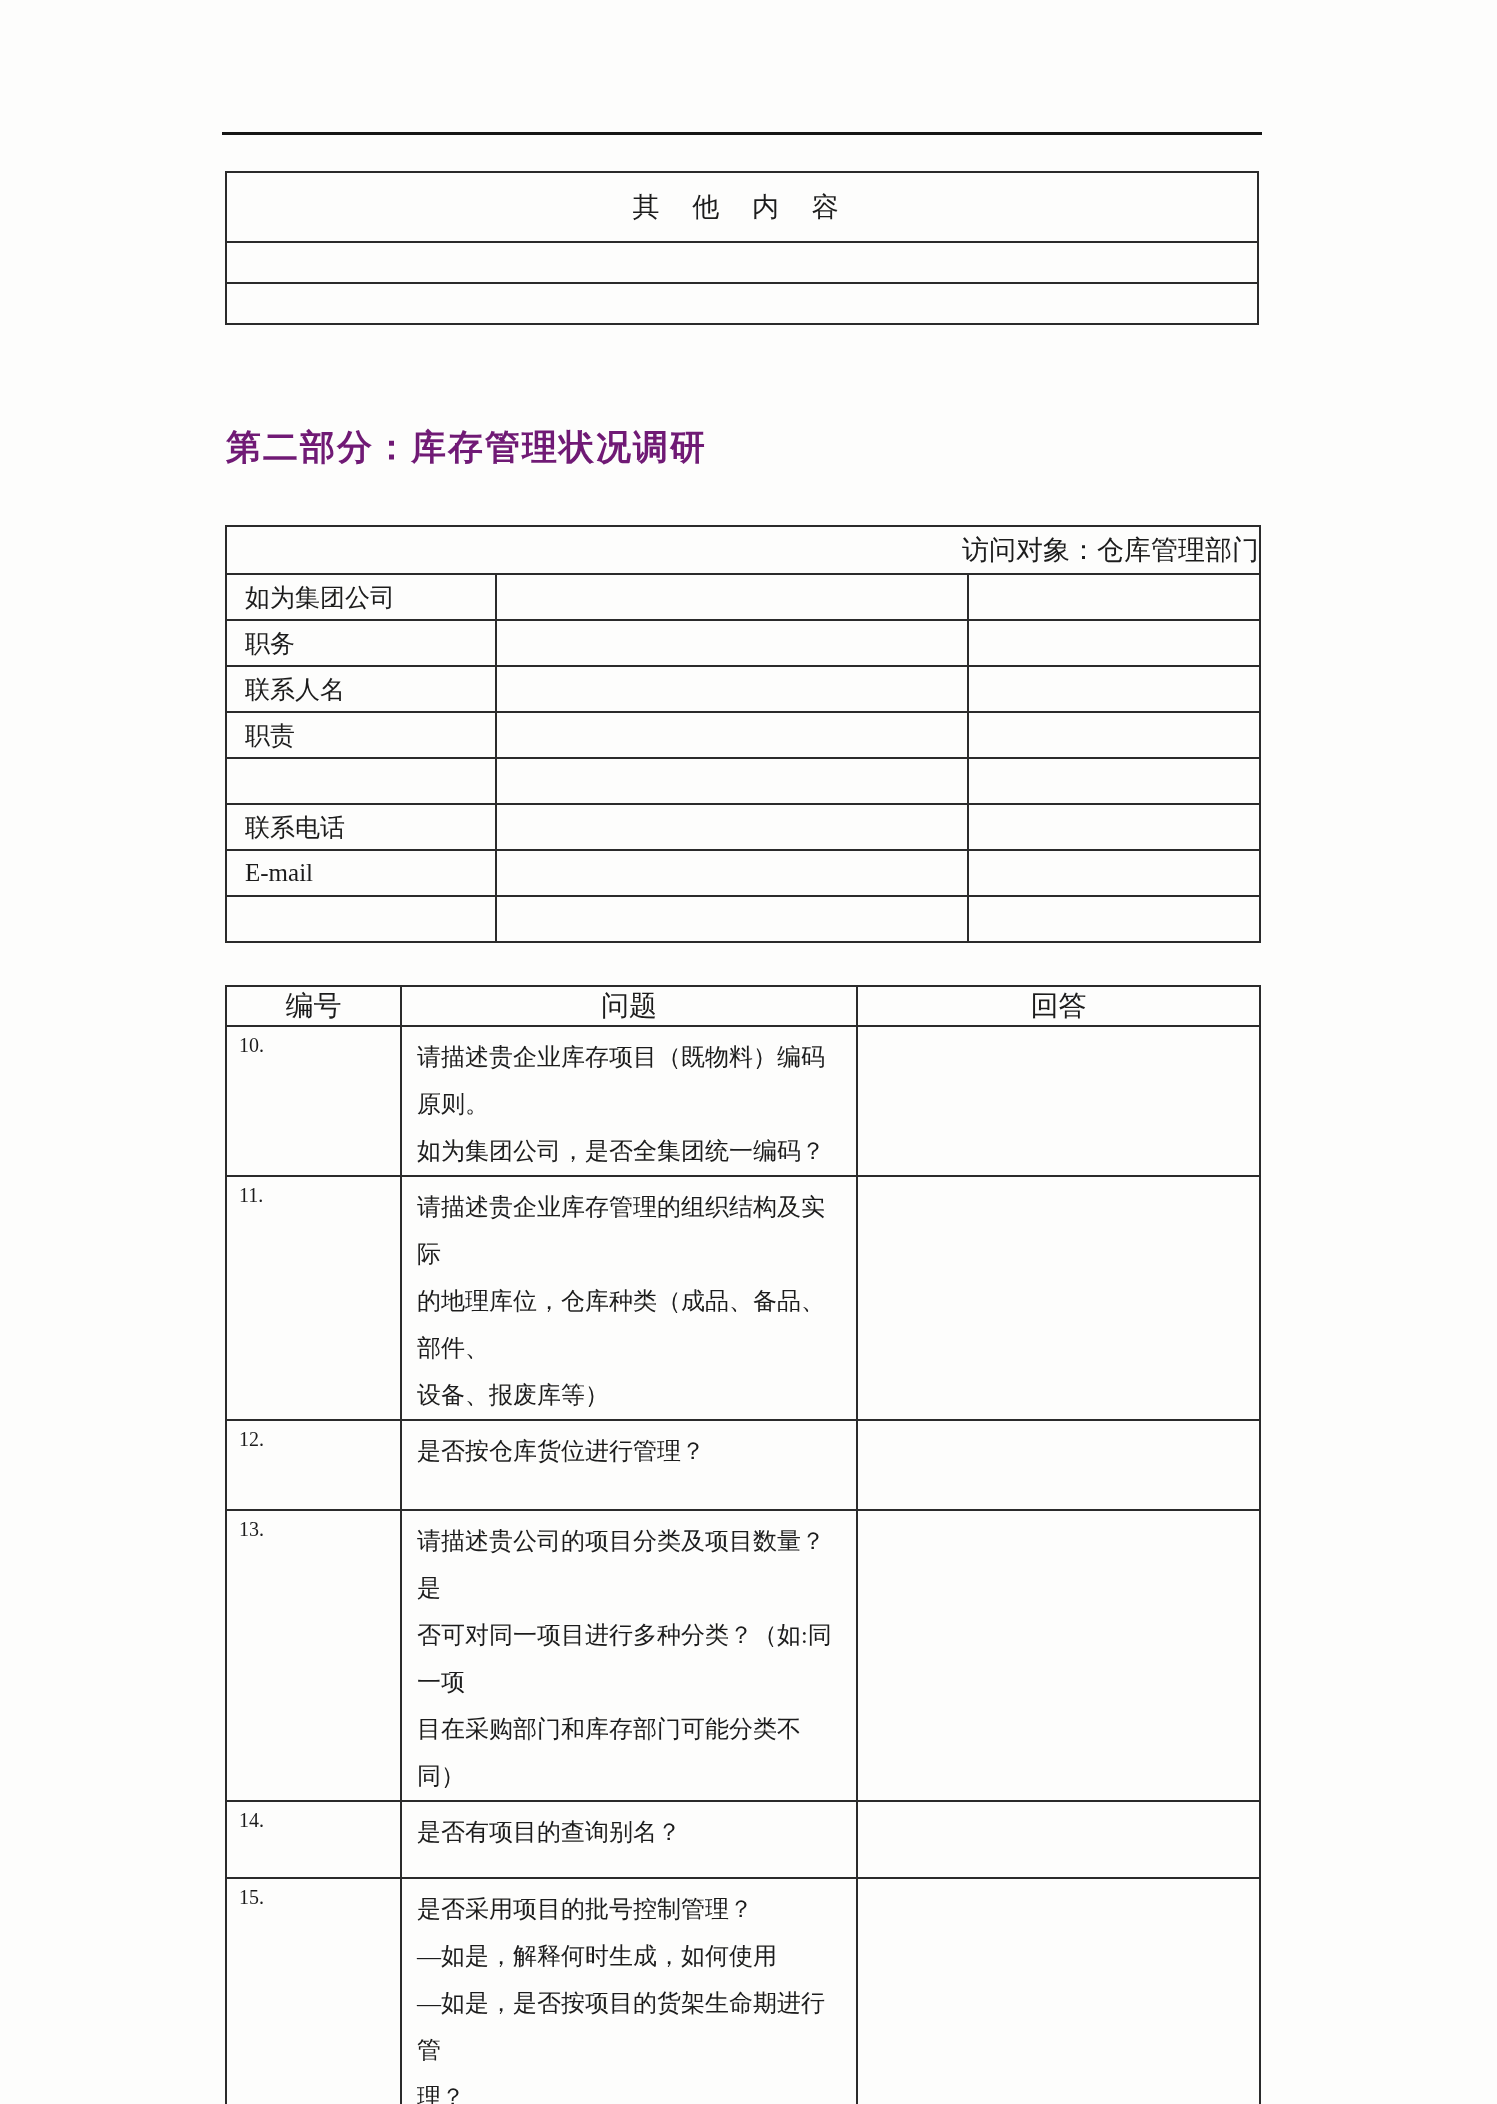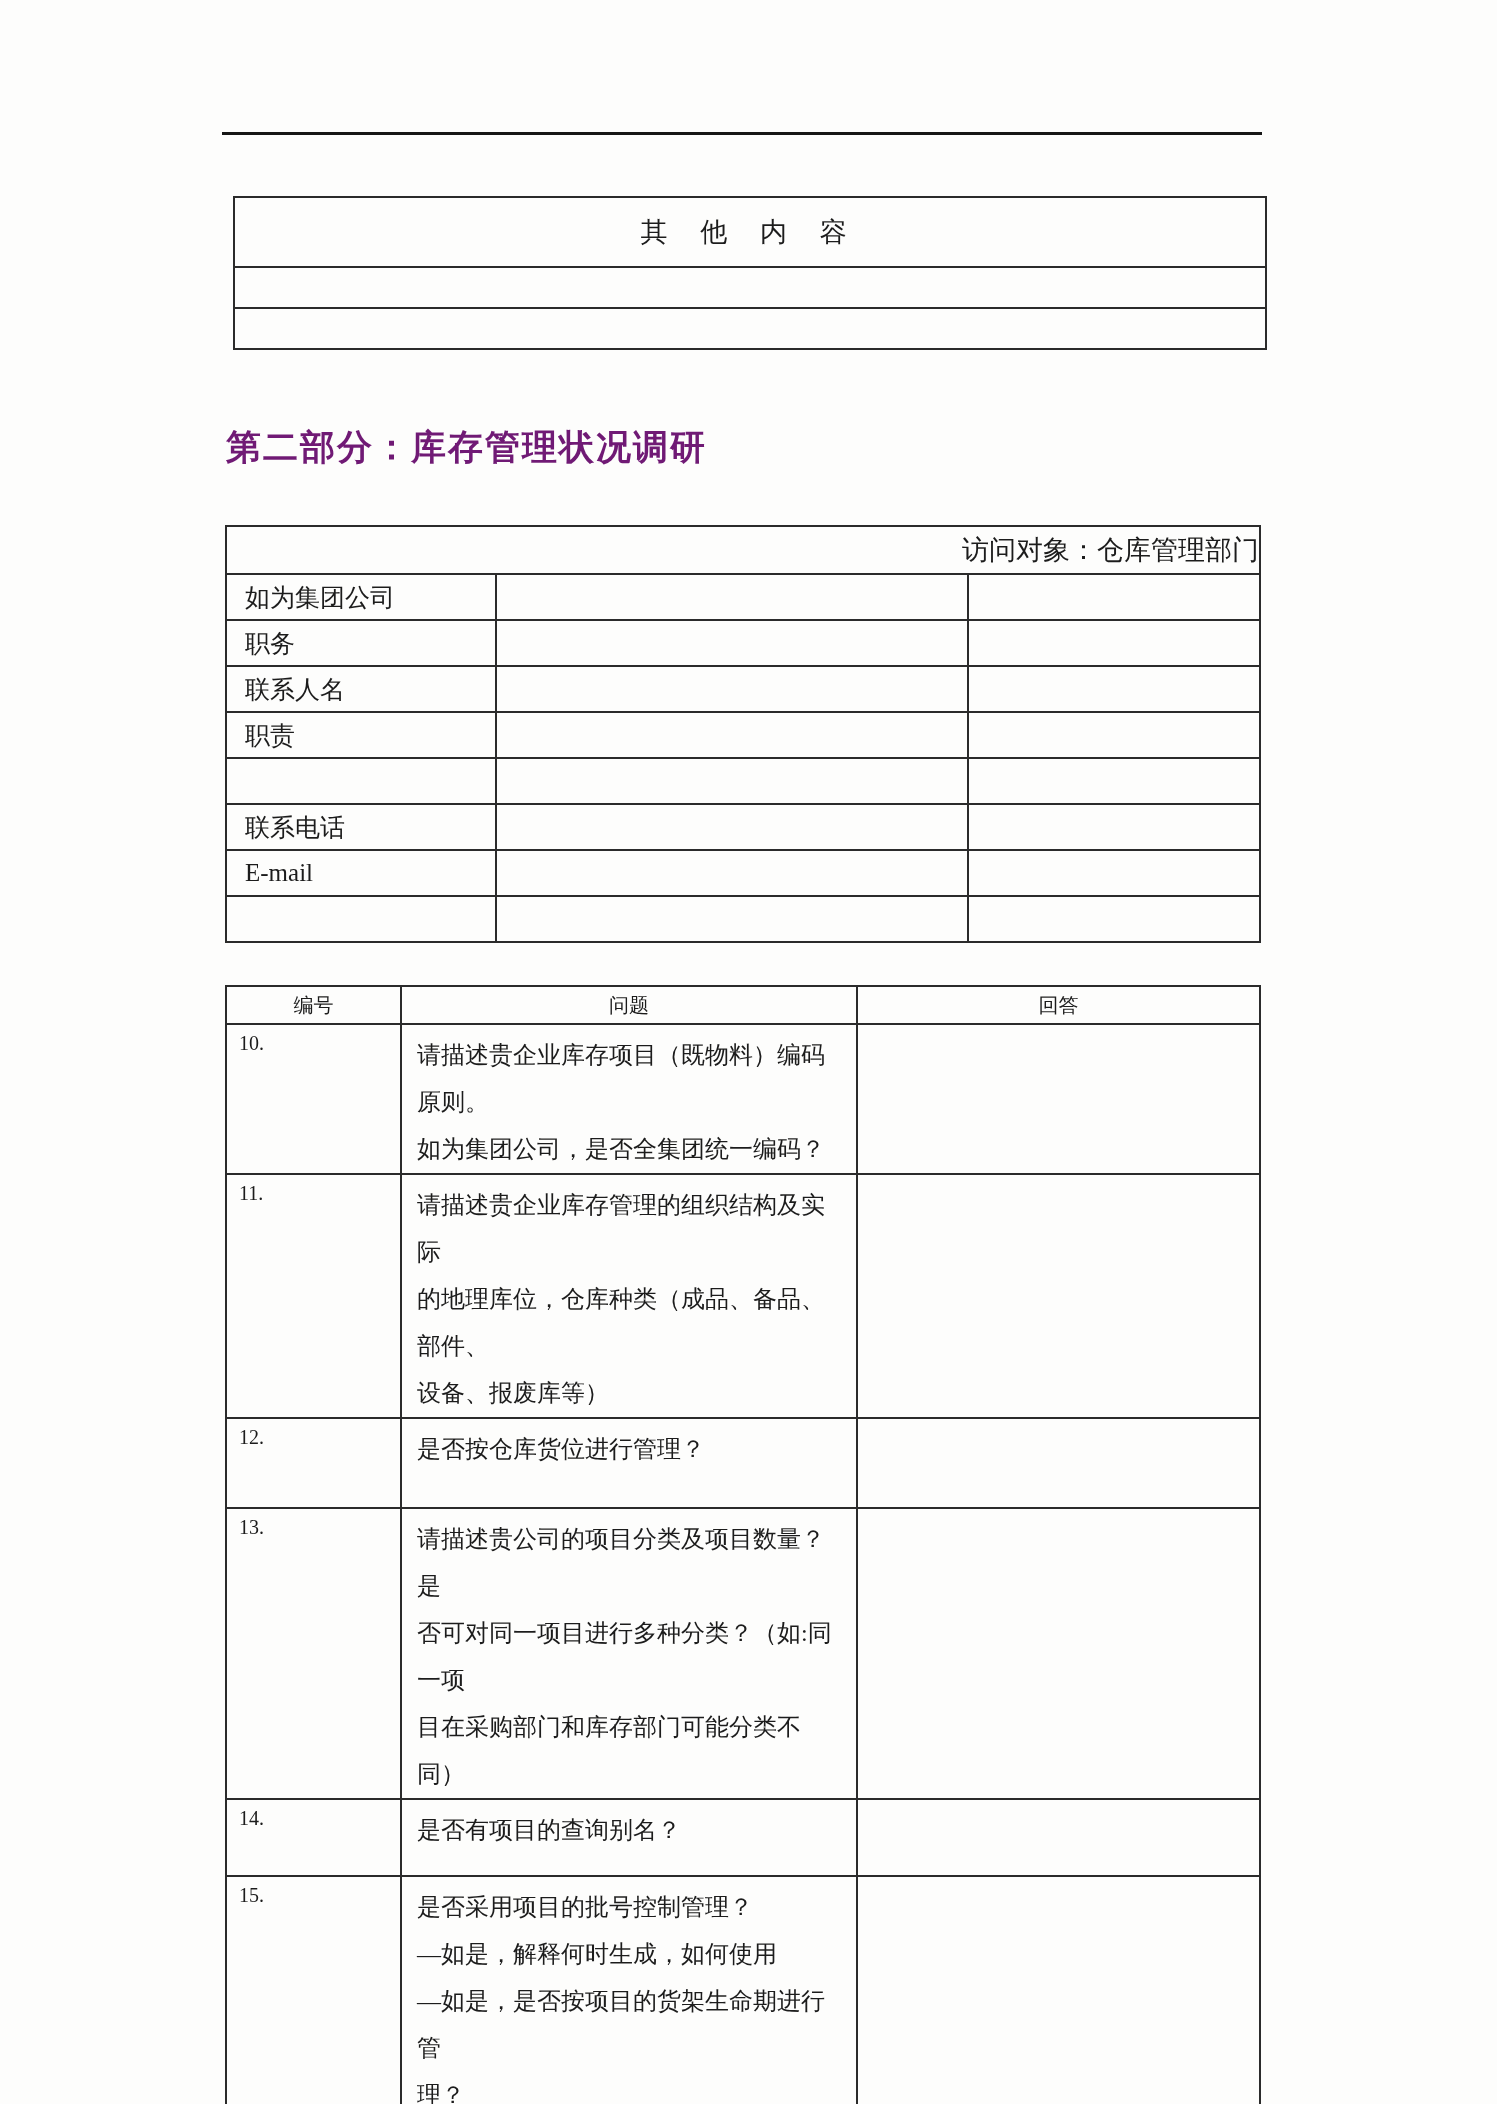--- a/index.html
+++ b/index.html
@@ -33,21 +33,21 @@
   }
   td, th {
     border: 2px solid #2b2b2b;
     font-weight: normal;
     font-size: 24px;
     color: #1c1c1c;
     overflow: hidden;
   }
 
   
-  .tbl-other { top: 196px; margin-left: 8px; }
+  .tbl-other { top: 171px; }
   .tbl-other .title-cell {
     height: 70px;
     text-align: center;
     vertical-align: middle;
     font-size: 27px;
     letter-spacing: 13px;
   }
   .tbl-other .blank-row td { height: 41px; }
 
   
@@ -72,21 +72,21 @@
   }
   .tbl-interview td { height: 46px; vertical-align: middle; }
   .tbl-interview .label-cell { padding-left: 18px; font-size: 25px; }
 
   
   .tbl-questions { top: 985px; }
   .tbl-questions th {
     height: 38px;
     text-align: center;
     vertical-align: middle;
-    font-size: 20px;
+    font-size: 28px;
   }
   .tbl-questions td {
     vertical-align: top;
     padding-top: 7px;
   }
   .tbl-questions .no-cell {
     padding-left: 12px;
     font-size: 20px;
   }
   .tbl-questions .q-cell {

